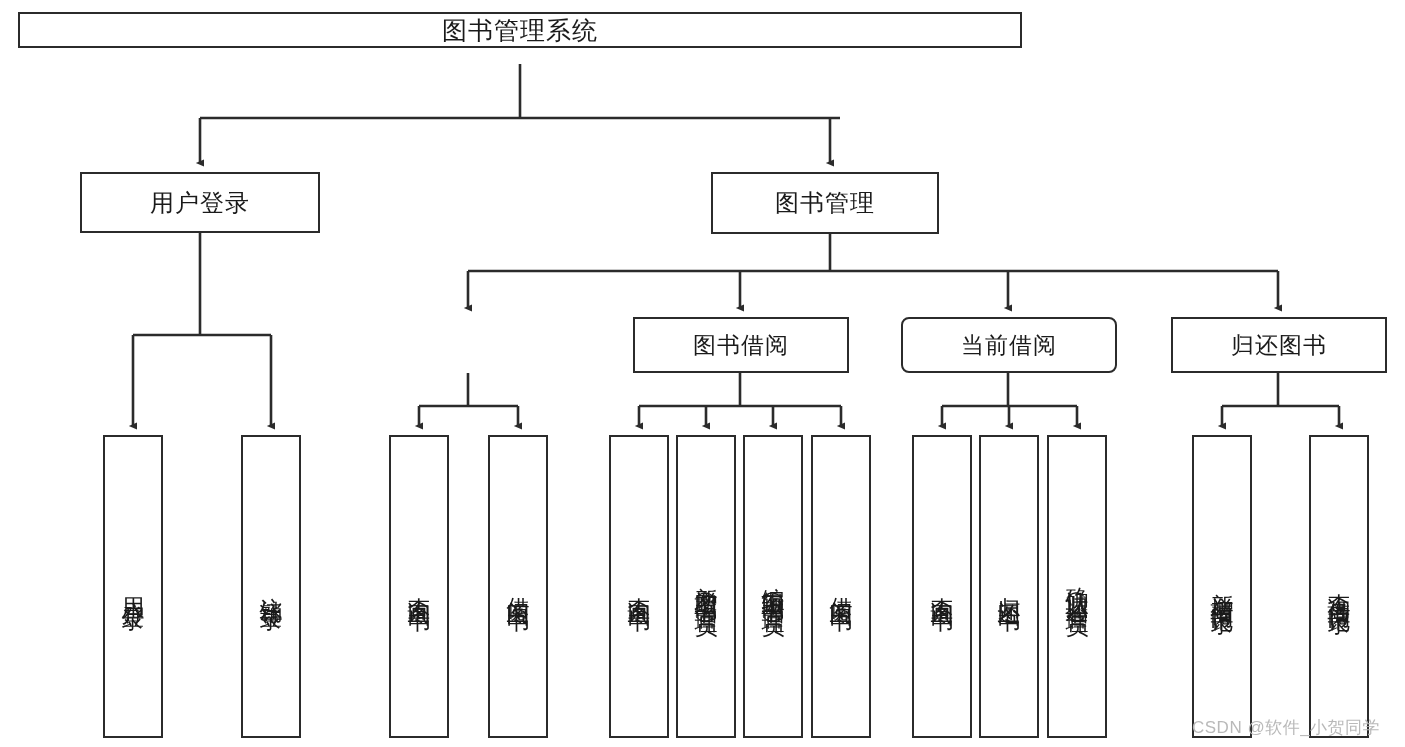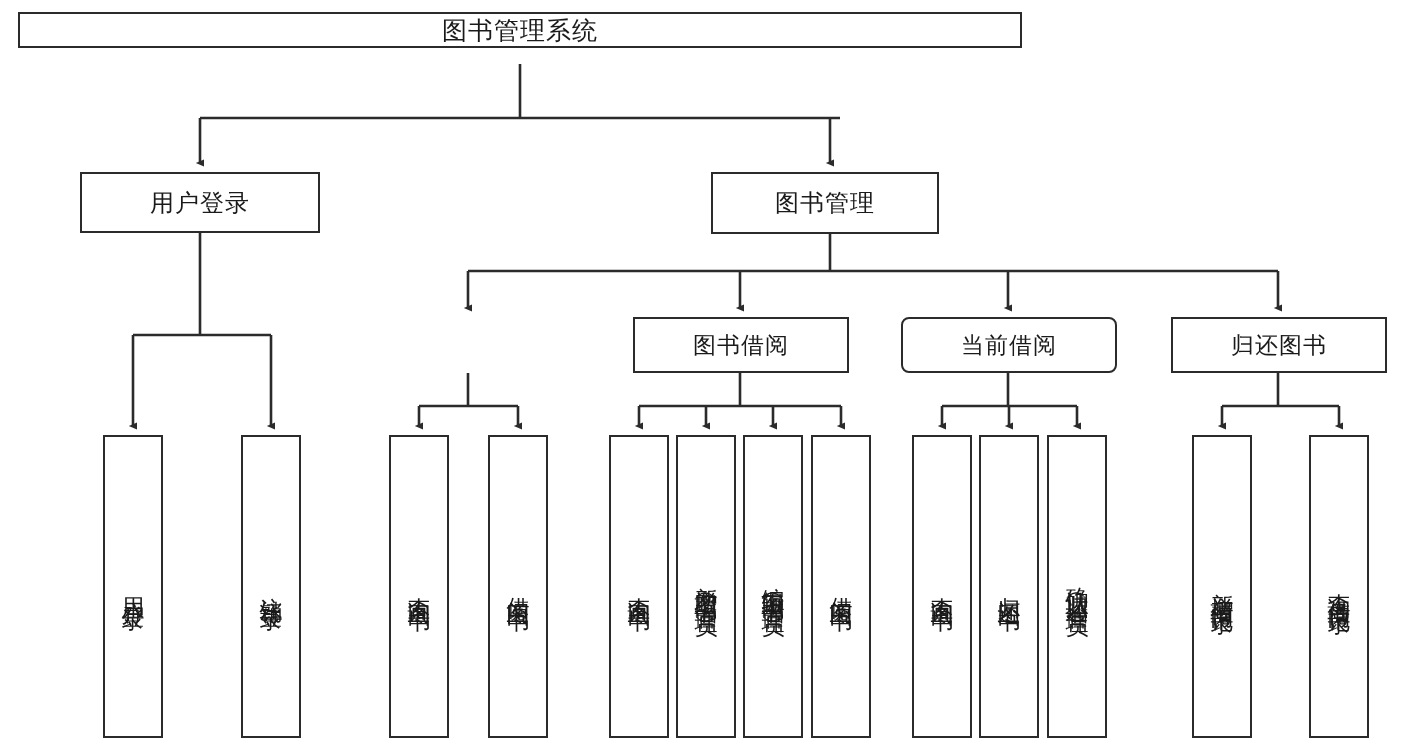--- a/index.html
+++ b/index.html
@@ -184,14 +184,15 @@
     <span class="vlabel">确认归还（管理员）</span>
   </div>
 
   <div class="node leaf" style="left:1192px; top:435px; width:60px; height:303px;">
     <span class="vlabel">新增借阅记录</span>
   </div>
   <div class="node leaf" style="left:1309px; top:435px; width:60px; height:303px;">
     <span class="vlabel">查询借阅记录</span>
   </div>
 
+  <div class="watermark" style="left:1192px; top:716px;">CSDN @软件_小贺同学</div>
 
 </div>
 
 </body></html>

